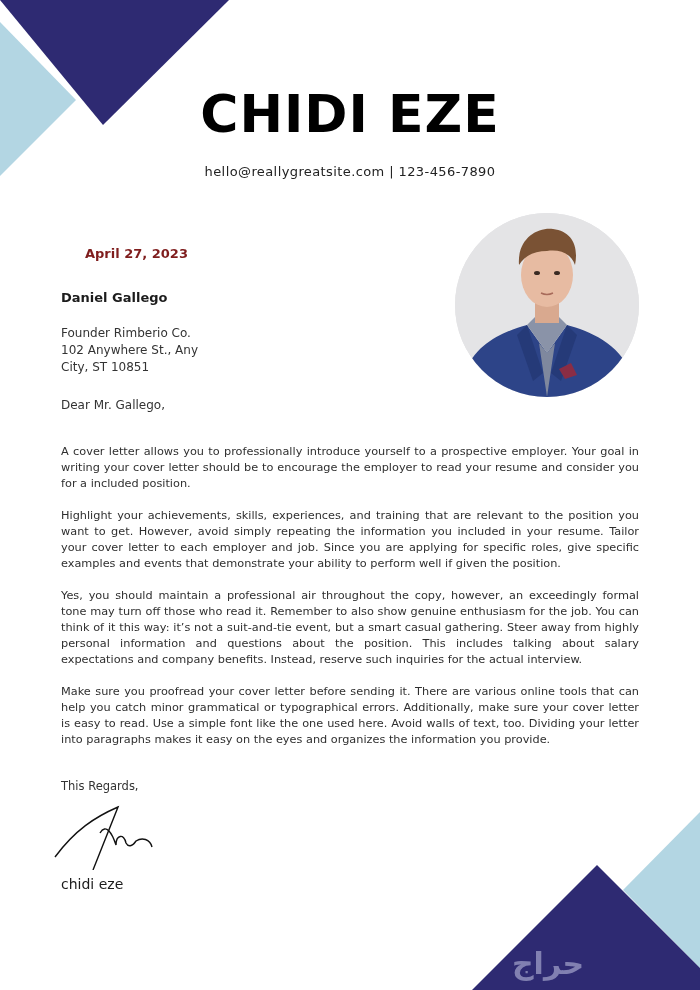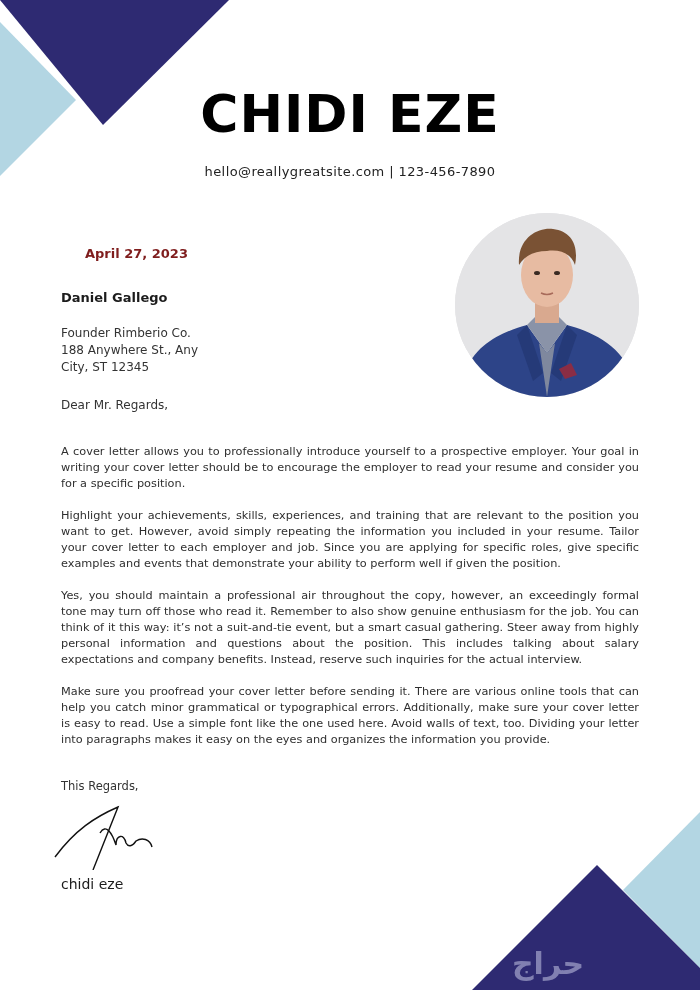--- a/index.html
+++ b/index.html
@@ -30,22 +30,22 @@
   <polygon points="597,865 472,990 700,990 700,968" fill="#2e2a72"></polygon>
 </svg>
 
 <h1 class="name">CHIDI EZE</h1>
 <div class="contact">hello@reallygreatsite.com | 123-456-7890</div>
 
 <div class="date">April 27, 2023</div>
 <div class="recipient-name">Daniel Gallego</div>
 <div class="recipient-addr">
   <div>Founder Rimberio Co.</div>
-  <div>188 Anywhere St., Any</div>
-  <div>City, ST 12345</div>
+  <div>102 Anywhere St., Any</div>
+  <div>City, ST 10851</div>
 </div>
 
 <div class="photo">
   <svg width="184" height="184" viewBox="0 0 184 184" xmlns="http://www.w3.org/2000/svg">
     <rect width="184" height="184" fill="#e4e4e6"></rect>
 
     <path d="M10,160 C20,130 50,118 72,112 L92,140 L112,112 C134,118 164,130 176,160 L176,184 L10,184 Z" fill="#2d4488"></path>
 
     <path d="M72,112 L92,140 L112,112 L104,104 L80,104 Z" fill="#8a93a8"></path>
     <path d="M84,130 L92,184 L100,130 L92,140 Z" fill="#7f889e"></path>
@@ -60,24 +60,24 @@
     <ellipse cx="92" cy="62" rx="26" ry="32" fill="#e7bba2"></ellipse>
 
     <path d="M64,52 C62,26 82,14 98,16 C116,18 124,32 120,52 C116,40 104,36 92,38 C80,38 70,42 64,52 Z" fill="#7a5234"></path>
 
     <ellipse cx="82" cy="60" rx="3" ry="2" fill="#3a2a22"></ellipse>
     <ellipse cx="102" cy="60" rx="3" ry="2" fill="#3a2a22"></ellipse>
     <path d="M86,80 Q92,83 98,80" stroke="#a86b5a" stroke-width="1.5" fill="none"></path>
   </svg>
 </div>
 
-<div class="greeting">Dear Mr. Regards,</div>
+<div class="greeting">Dear Mr. Gallego,</div>
 
 <div class="body">
-  <p>A cover letter allows you to professionally introduce yourself to a prospective employer. Your goal in writing your cover letter should be to encourage the employer to read your resume and consider you for a specific position.</p>
+  <p>A cover letter allows you to professionally introduce yourself to a prospective employer. Your goal in writing your cover letter should be to encourage the employer to read your resume and consider you for a included position.</p>
   <p>Highlight your achievements, skills, experiences, and training that are relevant to the position you want to get. However, avoid simply repeating the information you included in your resume. Tailor your cover letter to each employer and job. Since you are applying for specific roles, give specific examples and events that demonstrate your ability to perform well if given the position.</p>
   <p>Yes, you should maintain a professional air throughout the copy, however, an exceedingly formal tone may turn off those who read it. Remember to also show genuine enthusiasm for the job. You can think of it this way: it’s not a suit-and-tie event, but a smart casual gathering. Steer away from highly personal information and questions about the position. This includes talking about salary expectations and company benefits. Instead, reserve such inquiries for the actual interview.</p>
   <p>Make sure you proofread your cover letter before sending it. There are various online tools that can help you catch minor grammatical or typographical errors. Additionally, make sure your cover letter is easy to read. Use a simple font like the one used here. Avoid walls of text, too. Dividing your letter into paragraphs makes it easy on the eyes and organizes the information you provide.</p>
 </div>
 
 <div class="closing">This Regards,</div>
 
 <svg class="signature" viewBox="0 0 110 75" xmlns="http://www.w3.org/2000/svg">
   <path d="M5,62 C25,35 45,22 68,12 L43,75" stroke="#111" stroke-width="1.4" fill="none"></path>
   <path d="M50,38 C56,28 62,38 66,50 C66,40 74,38 76,48 C78,52 82,52 86,46 C92,42 100,44 102,52" stroke="#111" stroke-width="1.4" fill="none"></path>

